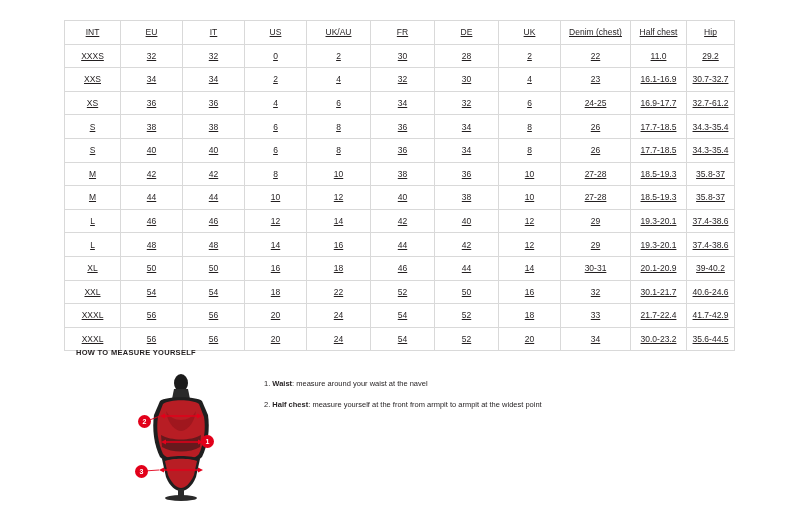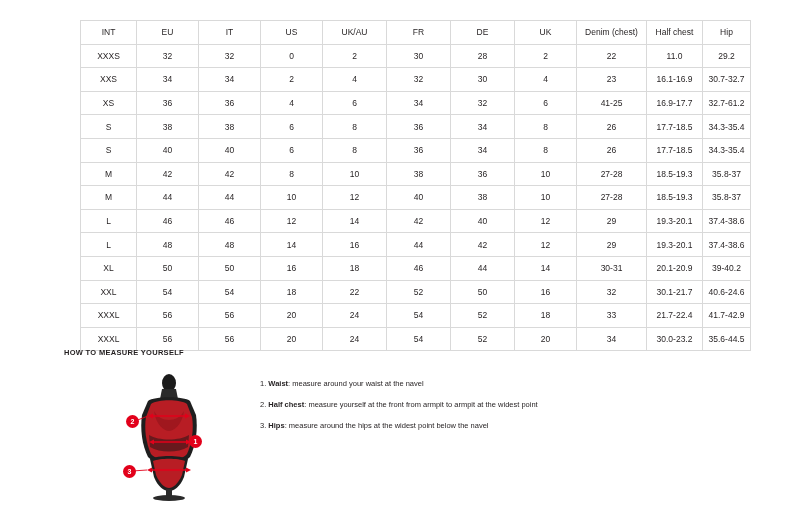--- a/index.html
+++ b/index.html
@@ -16,23 +16,24 @@
   }
   .page {
     position: relative;
     width: 798px;
     height: 519px;
   }
 
   
   .table-wrap {
     position: absolute;
-    left: 80px;
+    left: 64px;
     top: 20px;
     width: 670px;
+    text-decoration: underline;
   }
   table.size-table {
     border-collapse: collapse;
     width: 670px;
     table-layout: fixed;
   }
   table.size-table td, table.size-table th {
     border: 1px solid #d9d9d9;
     height: 22.6px;
     font-size: 8.5px;
@@ -54,21 +55,21 @@
   col.c5 { width: 64px; }
   col.c6 { width: 64px; }
   col.c7 { width: 62px; }
   col.c8 { width: 70px; }
   col.c9 { width: 56px; }
   col.c10 { width: 48px; }
 
   
   .measure-section {
     position: absolute;
-    left: 64px;
+    left: 76px;
     top: 348px;
     width: 670px;
   }
   .measure-title {
     font-size: 7.5px;
     font-weight: bold;
     letter-spacing: 0.3px;
     color: #231f20;
     margin-bottom: 14px;
   }
@@ -78,21 +79,21 @@
     align-items: flex-start;
   }
   .figure-holder {
     position: relative;
     width: 130px;
     height: 130px;
     margin-left: 40px;
     flex: 0 0 130px;
   }
   .notes {
-    margin-left: 26px;
+    margin-left: 18px;
     padding-top: 8px;
   }
   .note {
     font-size: 7.5px;
     color: #231f20;
     margin-bottom: 12px;
     line-height: 1.2;
   }
   .note b { font-weight: bold; }
 
@@ -182,21 +183,21 @@
         </tr>
         <tr>
           <td>XS</td>
           <td>36</td>
           <td>36</td>
           <td>4</td>
           <td>6</td>
           <td>34</td>
           <td>32</td>
           <td>6</td>
-          <td>41-25</td>
+          <td>24-25</td>
           <td>16.9-17.7</td>
           <td>32.7-61.2</td>
         </tr>
         <tr>
           <td>S</td>
           <td>38</td>
           <td>38</td>
           <td>6</td>
           <td>8</td>
           <td>36</td>
@@ -382,21 +383,17 @@
 
       <div class="notes">
         <div class="note">
           <span>1.</span>
           <b>Waist</b><span>: measure around your waist at the navel</span>
         </div>
         <div class="note">
           <span>2.</span>
           <b>Half chest</b><span>: measure yourself at the front from armpit to armpit at the widest point</span>
         </div>
-        <div class="note">
-          <span>3.</span>
-          <b>Hips</b><span>: measure around the hips at the widest point below the navel</span>
-        </div>
       </div>
     </div>
   </div>
 
 </div>
 
 </body></html>

